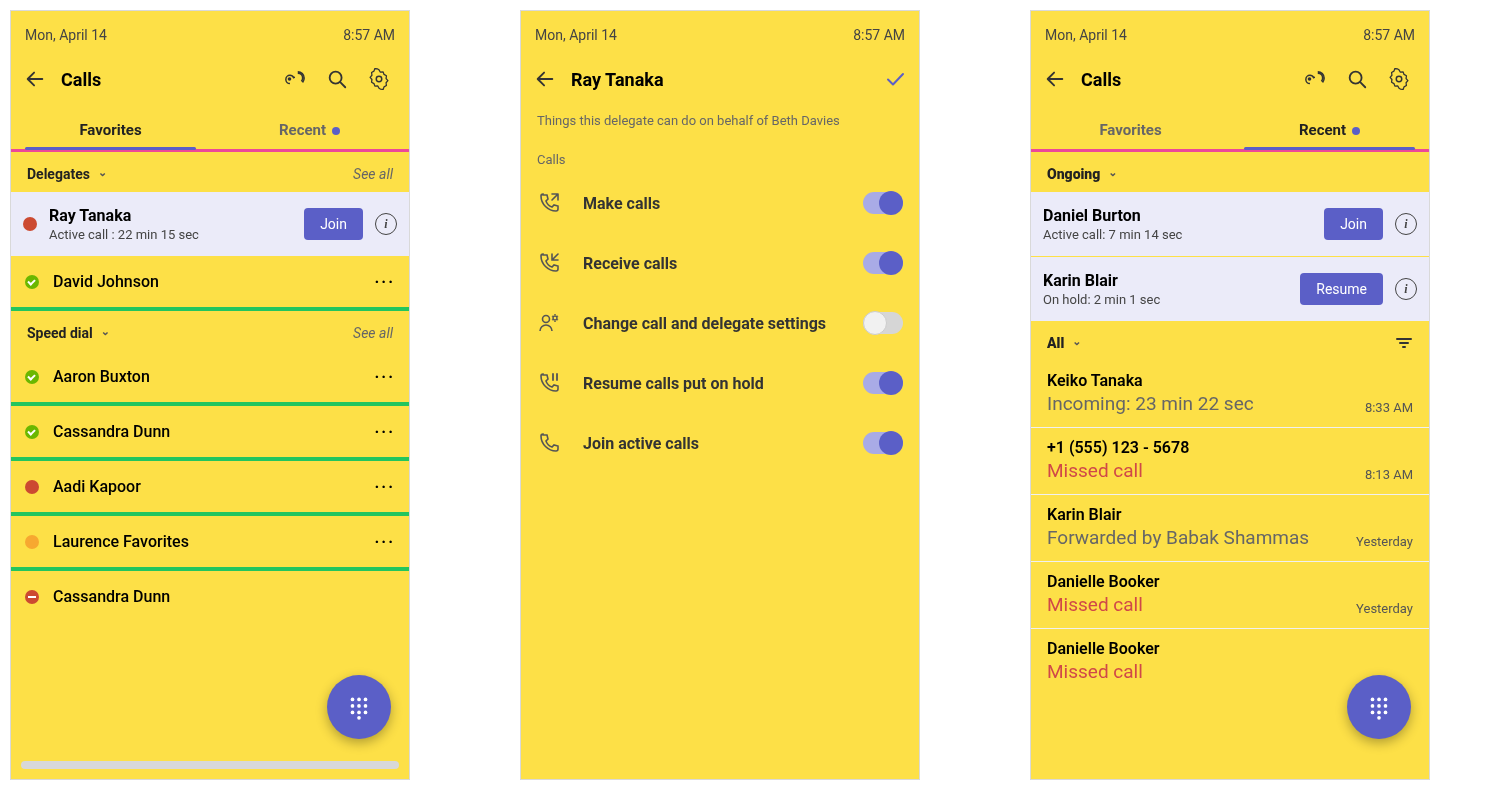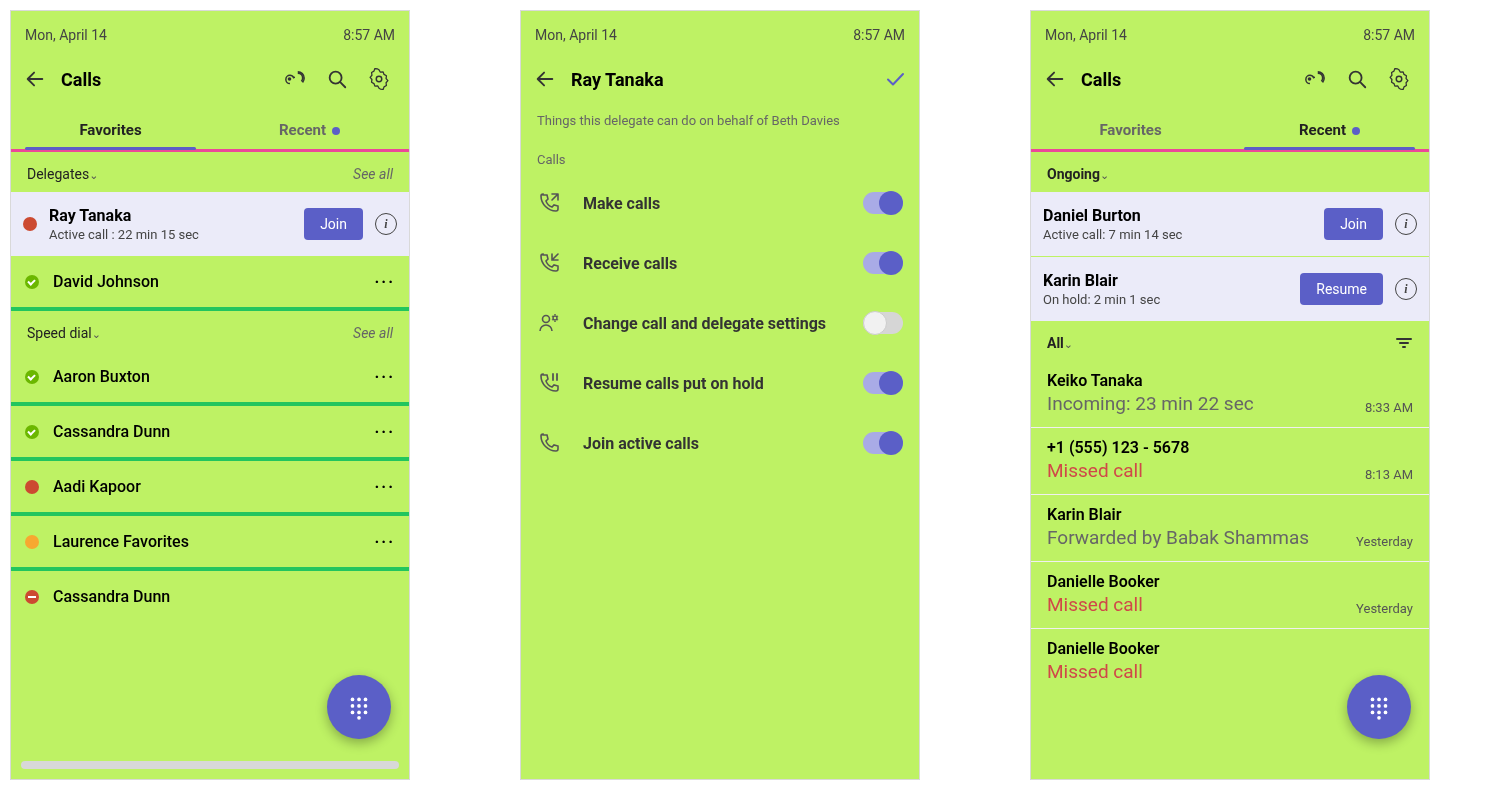--- a/index.html
+++ b/index.html
@@ -1,36 +1,36 @@
 <!DOCTYPE html>
 <html><head>
 <meta charset="utf-8">
 <style>
 * { box-sizing: border-box; margin: 0; padding: 0; font-family: -apple-system, "Segoe UI", Roboto, Arial, sans-serif; }
 body { background: #fff; padding: 10px; display: flex; gap: 110px; align-items: flex-start; }
 
-.phone { width: 400px; border: 1px solid #d9d9d9; background: #bef264; height: 770px; overflow: hidden; position: relative; flex-shrink: 0; }
+.phone { width: 400px; border: 1px solid #d9d9d9; background: #fde047; height: 770px; overflow: hidden; position: relative; flex-shrink: 0; }
 
 .status-bar { display: flex; justify-content: space-between; padding: 16px 14px 8px; font-size: 14px; color: #444; }
 
 .nav { display: flex; align-items: center; padding: 8px 4px; gap: 6px; }
 .nav .back { width: 40px; height: 40px; display: flex; align-items: center; justify-content: center; cursor: pointer; }
 .nav .title { font-weight: 700; font-size: 18px; flex: 1; }
 .nav .right-icons { display: flex; gap: 2px; margin-right: 6px; }
 .icon-btn { width: 40px; height: 40px; display: flex; align-items: center; justify-content: center; cursor: pointer; color: #333; }
 .nav .confirm { color: #5b5fc7; }
 
 .tabs { display: flex; border-bottom: 3px solid #ec4899; }
 .tab { flex: 1; text-align: center; padding: 14px 0 10px; font-size: 15px; font-weight: 700; cursor: pointer; position: relative; color: #666; }
 .tab.active { color: #222; }
 .tab.active::after { content: ""; position: absolute; left: 14px; right: 14px; bottom: -1px; height: 3px; background: #5b5fc7; border-radius: 2px; }
 .tab .dot { display: inline-block; width: 8px; height: 8px; border-radius: 50%; background: #5b5fc7; margin-left: 6px; vertical-align: middle; }
 
 .section-head { display: flex; align-items: center; justify-content: space-between; padding: 14px 16px 10px; font-size: 14px; color: #444; }
-.section-head .left { display: flex; align-items: flex-end; font-weight: 400; color: #222; }
+.section-head .left { display: flex; align-items: flex-start; gap: 8px; font-weight: 700; color: #222; }
 .section-head .chev { font-size: 11px; color: #555; }
 .section-head .right { color: #666; cursor: pointer; font-size: 14px; font-style: italic; }
 
 .call-card { background: #ebebf9; padding: 14px 12px; display: flex; align-items: center; gap: 12px; }
 .call-card + .call-card { margin-top: 1px; }
 .presence { width: 14px; height: 14px; border-radius: 50%; flex-shrink: 0; }
 .presence.busy { background: #cc4a31; }
 .presence.avail { background: #6bb700; position: relative; }
 .presence.avail::after { content: ""; position: absolute; left: 3px; top: 4px; width: 5px; height: 3px; border-left: 2px solid #fff; border-bottom: 2px solid #fff; transform: rotate(-45deg); box-sizing: content-box; }
 .presence.away { background: #f7a830; }

